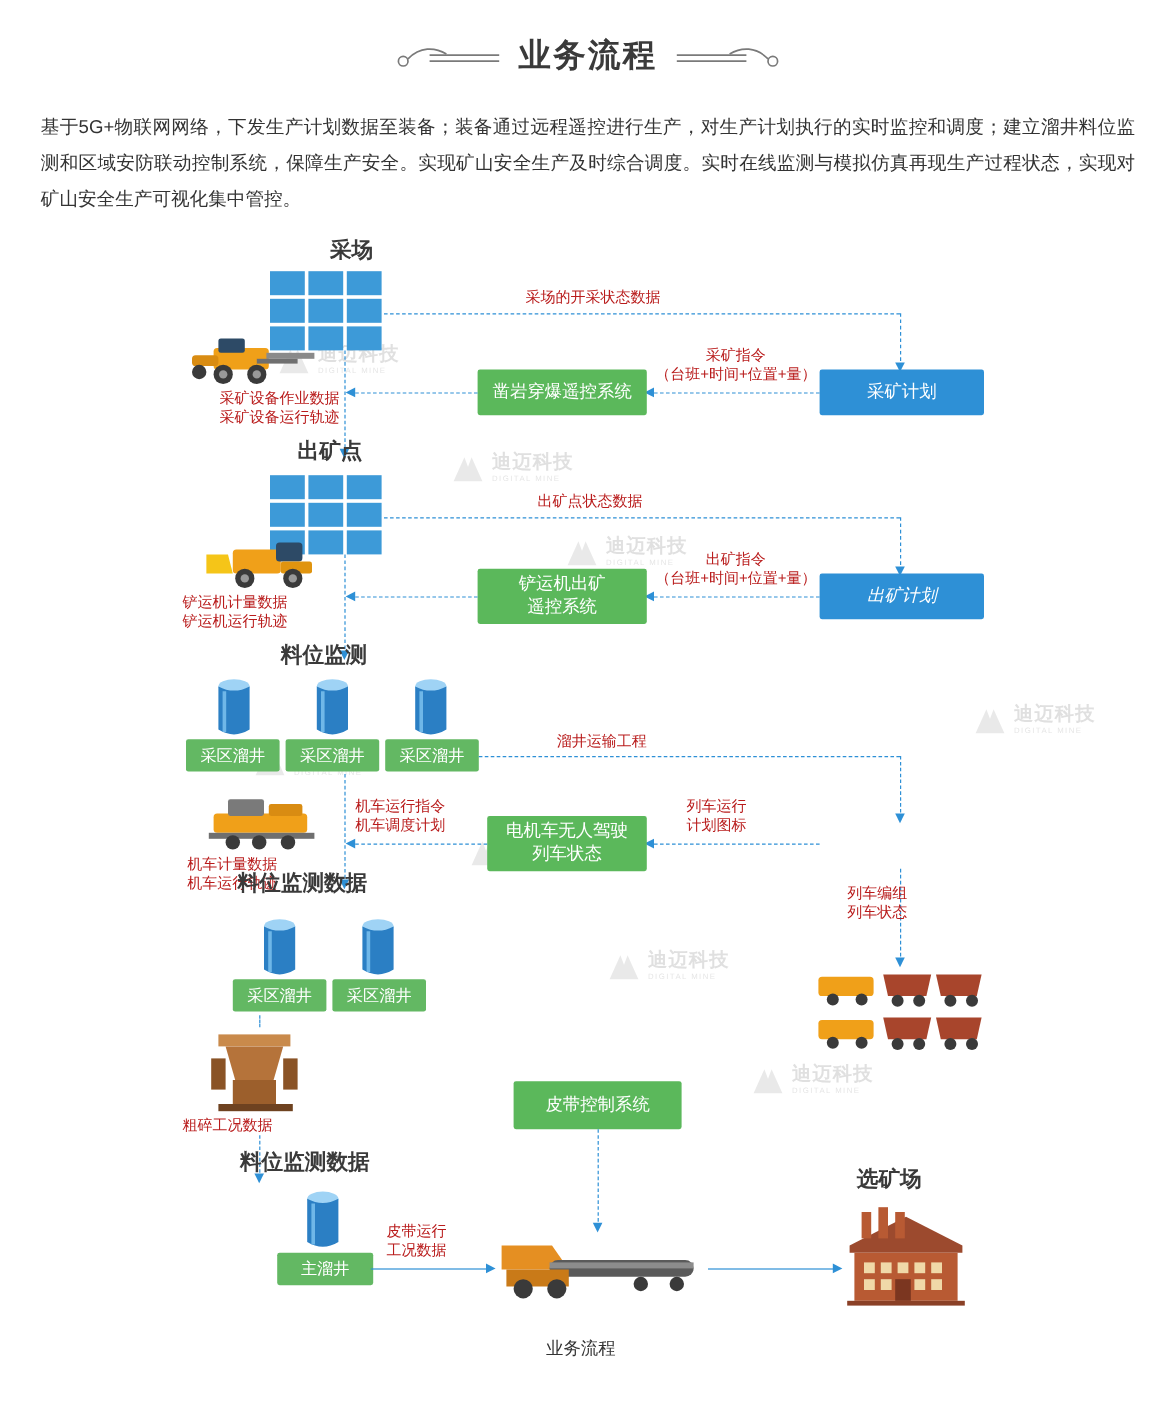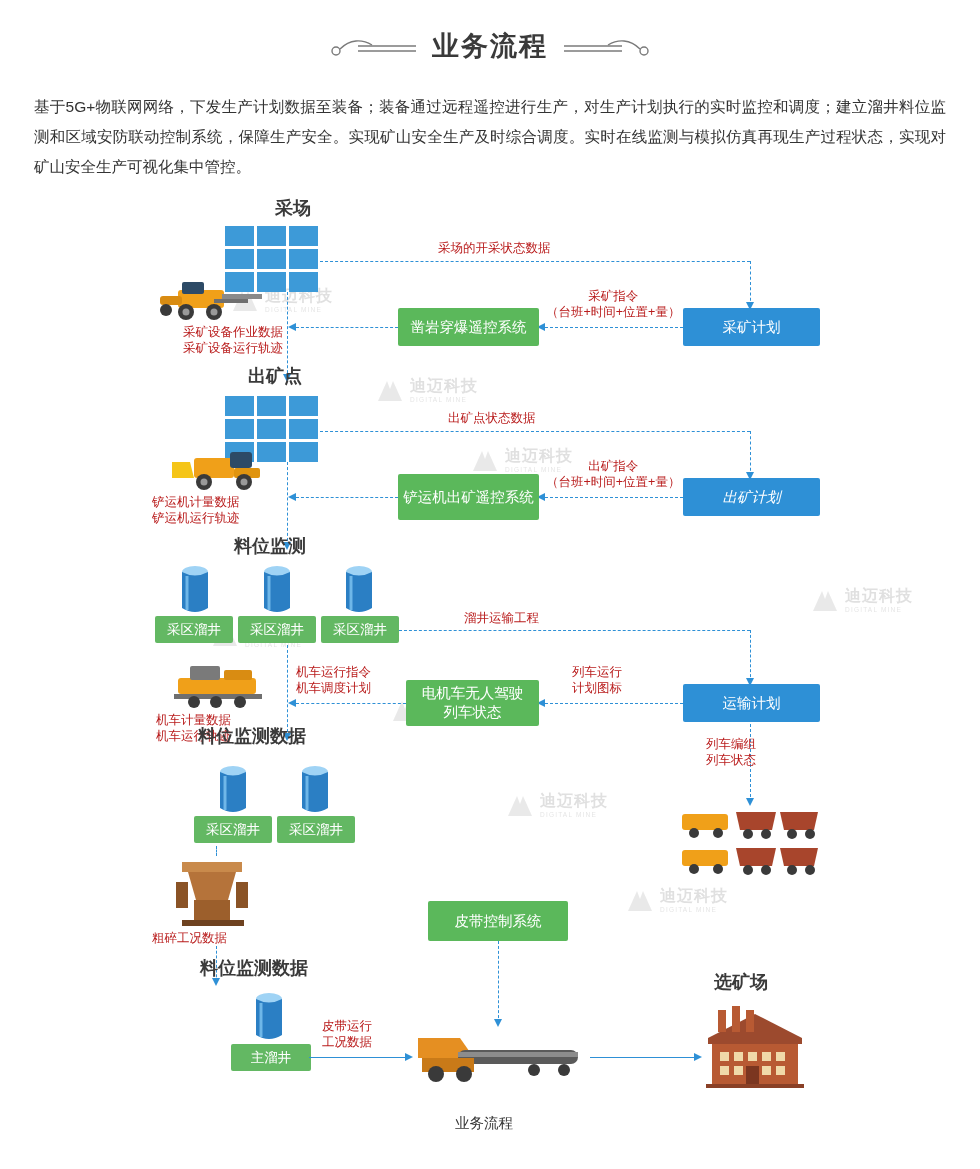--- a/index.html
+++ b/index.html
@@ -253,21 +253,21 @@
 
   <div class="box blue" style="left:683px;top:282px;width:137px;height:38px;font-style:italic;">出矿计划</div>
 
   <div class="h-dash ln" style="left:545px;top:301px;width:138px;"></div>
   <div class="arw left" style="left:537px;top:297px;"></div>
   <div class="flabel" style="left:546px;top:262px;">
     <div>出矿指令</div>
     <div>（台班+时间+位置+量）</div>
   </div>
 
-  <div class="box green" style="left:398px;top:278px;width:141px;height:46px;flex-direction:row;">
+  <div class="box green" style="left:398px;top:278px;width:141px;height:46px;flex-direction:column;">
     <span>铲运机出矿</span>
     <span>遥控系统</span>
   </div>
 
   <div class="h-dash ln" style="left:296px;top:301px;width:102px;"></div>
   <div class="arw left" style="left:288px;top:297px;"></div>
 
   <svg class="ill" style="left:168px;top:248px;" width="100" height="48" viewBox="0 0 100 48">
     <path d="M4 18 L22 18 L26 34 L4 34 Z" fill="#f5c518"></path>
     <rect x="26" y="14" width="40" height="20" rx="3" fill="#f0a019"></rect>
@@ -306,21 +306,20 @@
 
   <div class="box green-sm" style="left:155px;top:420px;width:78px;height:27px;">采区溜井</div>
   <div class="box green-sm" style="left:238px;top:420px;width:78px;height:27px;">采区溜井</div>
   <div class="box green-sm" style="left:321px;top:420px;width:78px;height:27px;">采区溜井</div>
 
   <div class="h-dash ln" style="left:399px;top:434px;width:351px;"></div>
   <div class="v-dash ln" style="left:750px;top:434px;height:52px;"></div>
   <div class="arw down" style="left:746px;top:482px;"></div>
   <div class="flabel" style="left:464px;top:414px;">溜井运输工程</div>
 
-  <div class="box blue" style="left:683px;top:488px;width:137px;height:38px;">运输计划</div>
 
   <div class="h-dash ln" style="left:545px;top:507px;width:138px;"></div>
   <div class="arw left" style="left:537px;top:503px;"></div>
   <div class="flabel" style="left:572px;top:468px;">
     <div>列车运行</div>
     <div>计划图标</div>
   </div>
 
   <div class="box green" style="left:406px;top:484px;width:133px;height:46px;flex-direction:column;">
     <span>电机车无人驾驶</span>

